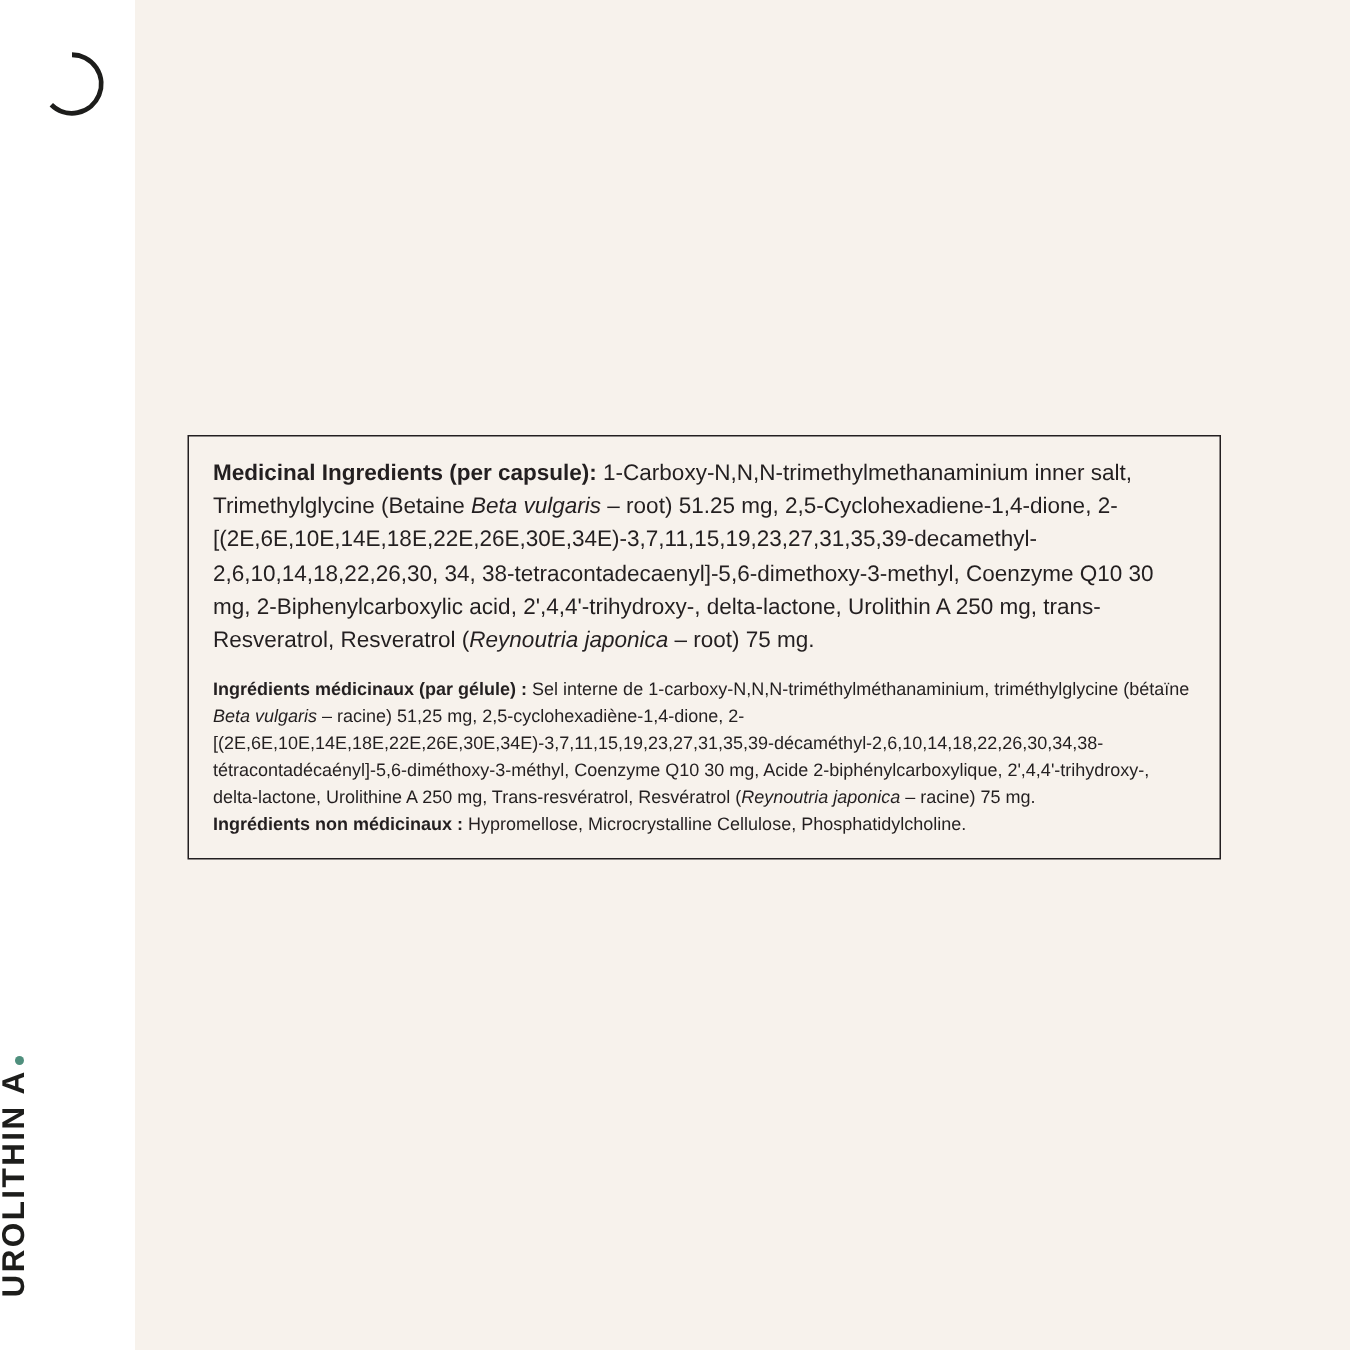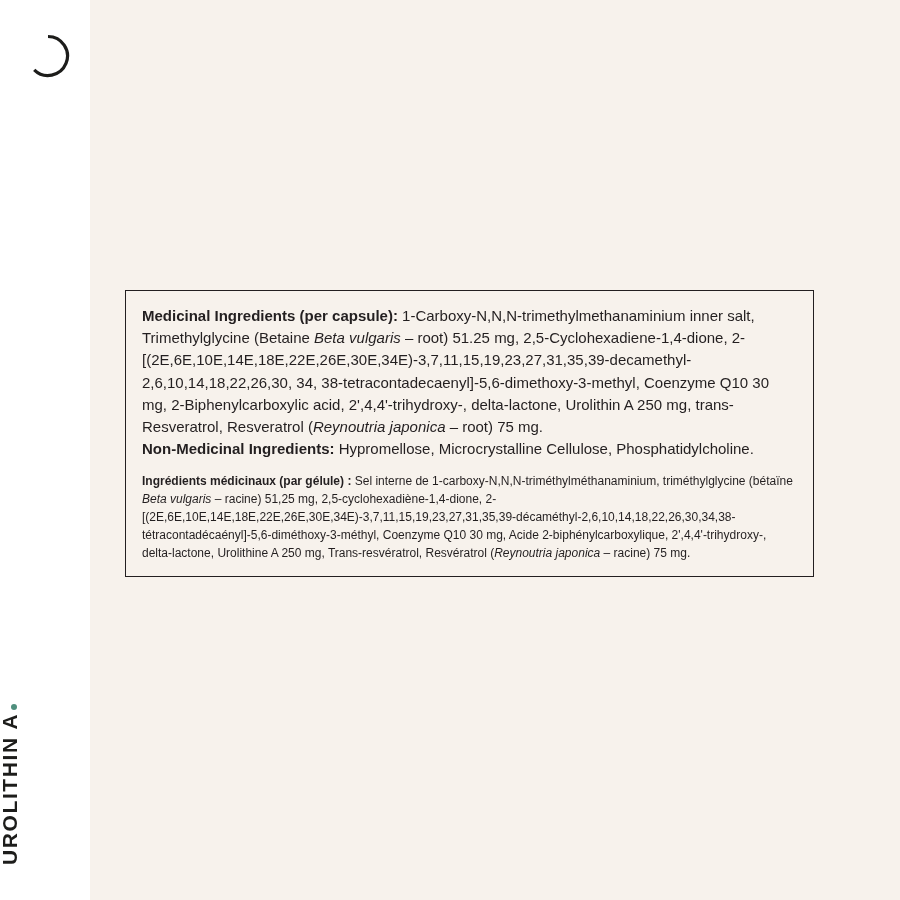--- a/index.html
+++ b/index.html
@@ -133,24 +133,24 @@
       <span>UROLITHIN A</span><span class="dot"></span>
     </div>
   </div>
 
   <div class="ingredients-box">
 
     <p class="para">
       <span class="b">Medicinal Ingredients (per capsule):</span><span> 1-Carboxy-N,N,N-trimethylmethanaminium inner salt, Trimethylglycine (Betaine </span><span class="i">Beta vulgaris</span><span> – root) 51.25 mg, 2,5-Cyclohexadiene-1,4-dione, 2-[(2E,6E,10E,14E,18E,22E,26E,30E,34E)-3,7,11,15,19,23,27,31,35,39-decamethyl-2,6,10,14,18,22,26,30, 34, 38-tetracontadecaenyl]-5,6-dimethoxy-3-methyl, Coenzyme Q10 30 mg, 2-Biphenylcarboxylic acid, 2',4,4'-trihydroxy-, delta-lactone, Urolithin A 250 mg, trans-Resveratrol, Resveratrol (</span><span class="i">Reynoutria japonica</span><span> – root) 75 mg.</span>
     </p>
 
-    <p class="para">
-      <span class="b">Non-Medicinal Ingredients:</span><span> Hypromellose, Microcrystalline Cellulose, Phosphatidylcholine.</span>
-    </p>
 
     <p class="para fr gap">
       <span class="b">Ingrédients médicinaux (par gélule) :</span><span> Sel interne de 1-carboxy-N,N,N-triméthylméthanaminium, triméthylglycine (bétaïne </span><span class="i">Beta vulgaris</span><span> – racine) 51,25 mg, 2,5-cyclohexadiène-1,4-dione, 2-[(2E,6E,10E,14E,18E,22E,26E,30E,34E)-3,7,11,15,19,23,27,31,35,39-décaméthyl-2,6,10,14,18,22,26,30,34,38-tétracontadécaényl]-5,6-diméthoxy-3-méthyl, Coenzyme Q10 30 mg, Acide 2-biphénylcarboxylique, 2',4,4'-trihydroxy-, delta-lactone, Urolithine A 250 mg, Trans-resvératrol, Resvératrol (</span><span class="i">Reynoutria japonica</span><span> – racine) 75 mg.</span>
     </p>
 
+    <p class="para fr">
+      <span class="b">Ingrédients non médicinaux :</span><span> Hypromellose, Microcrystalline Cellulose, Phosphatidylcholine.</span>
+    </p>
 
   </div>
 
 </div>
 
 </body></html>

